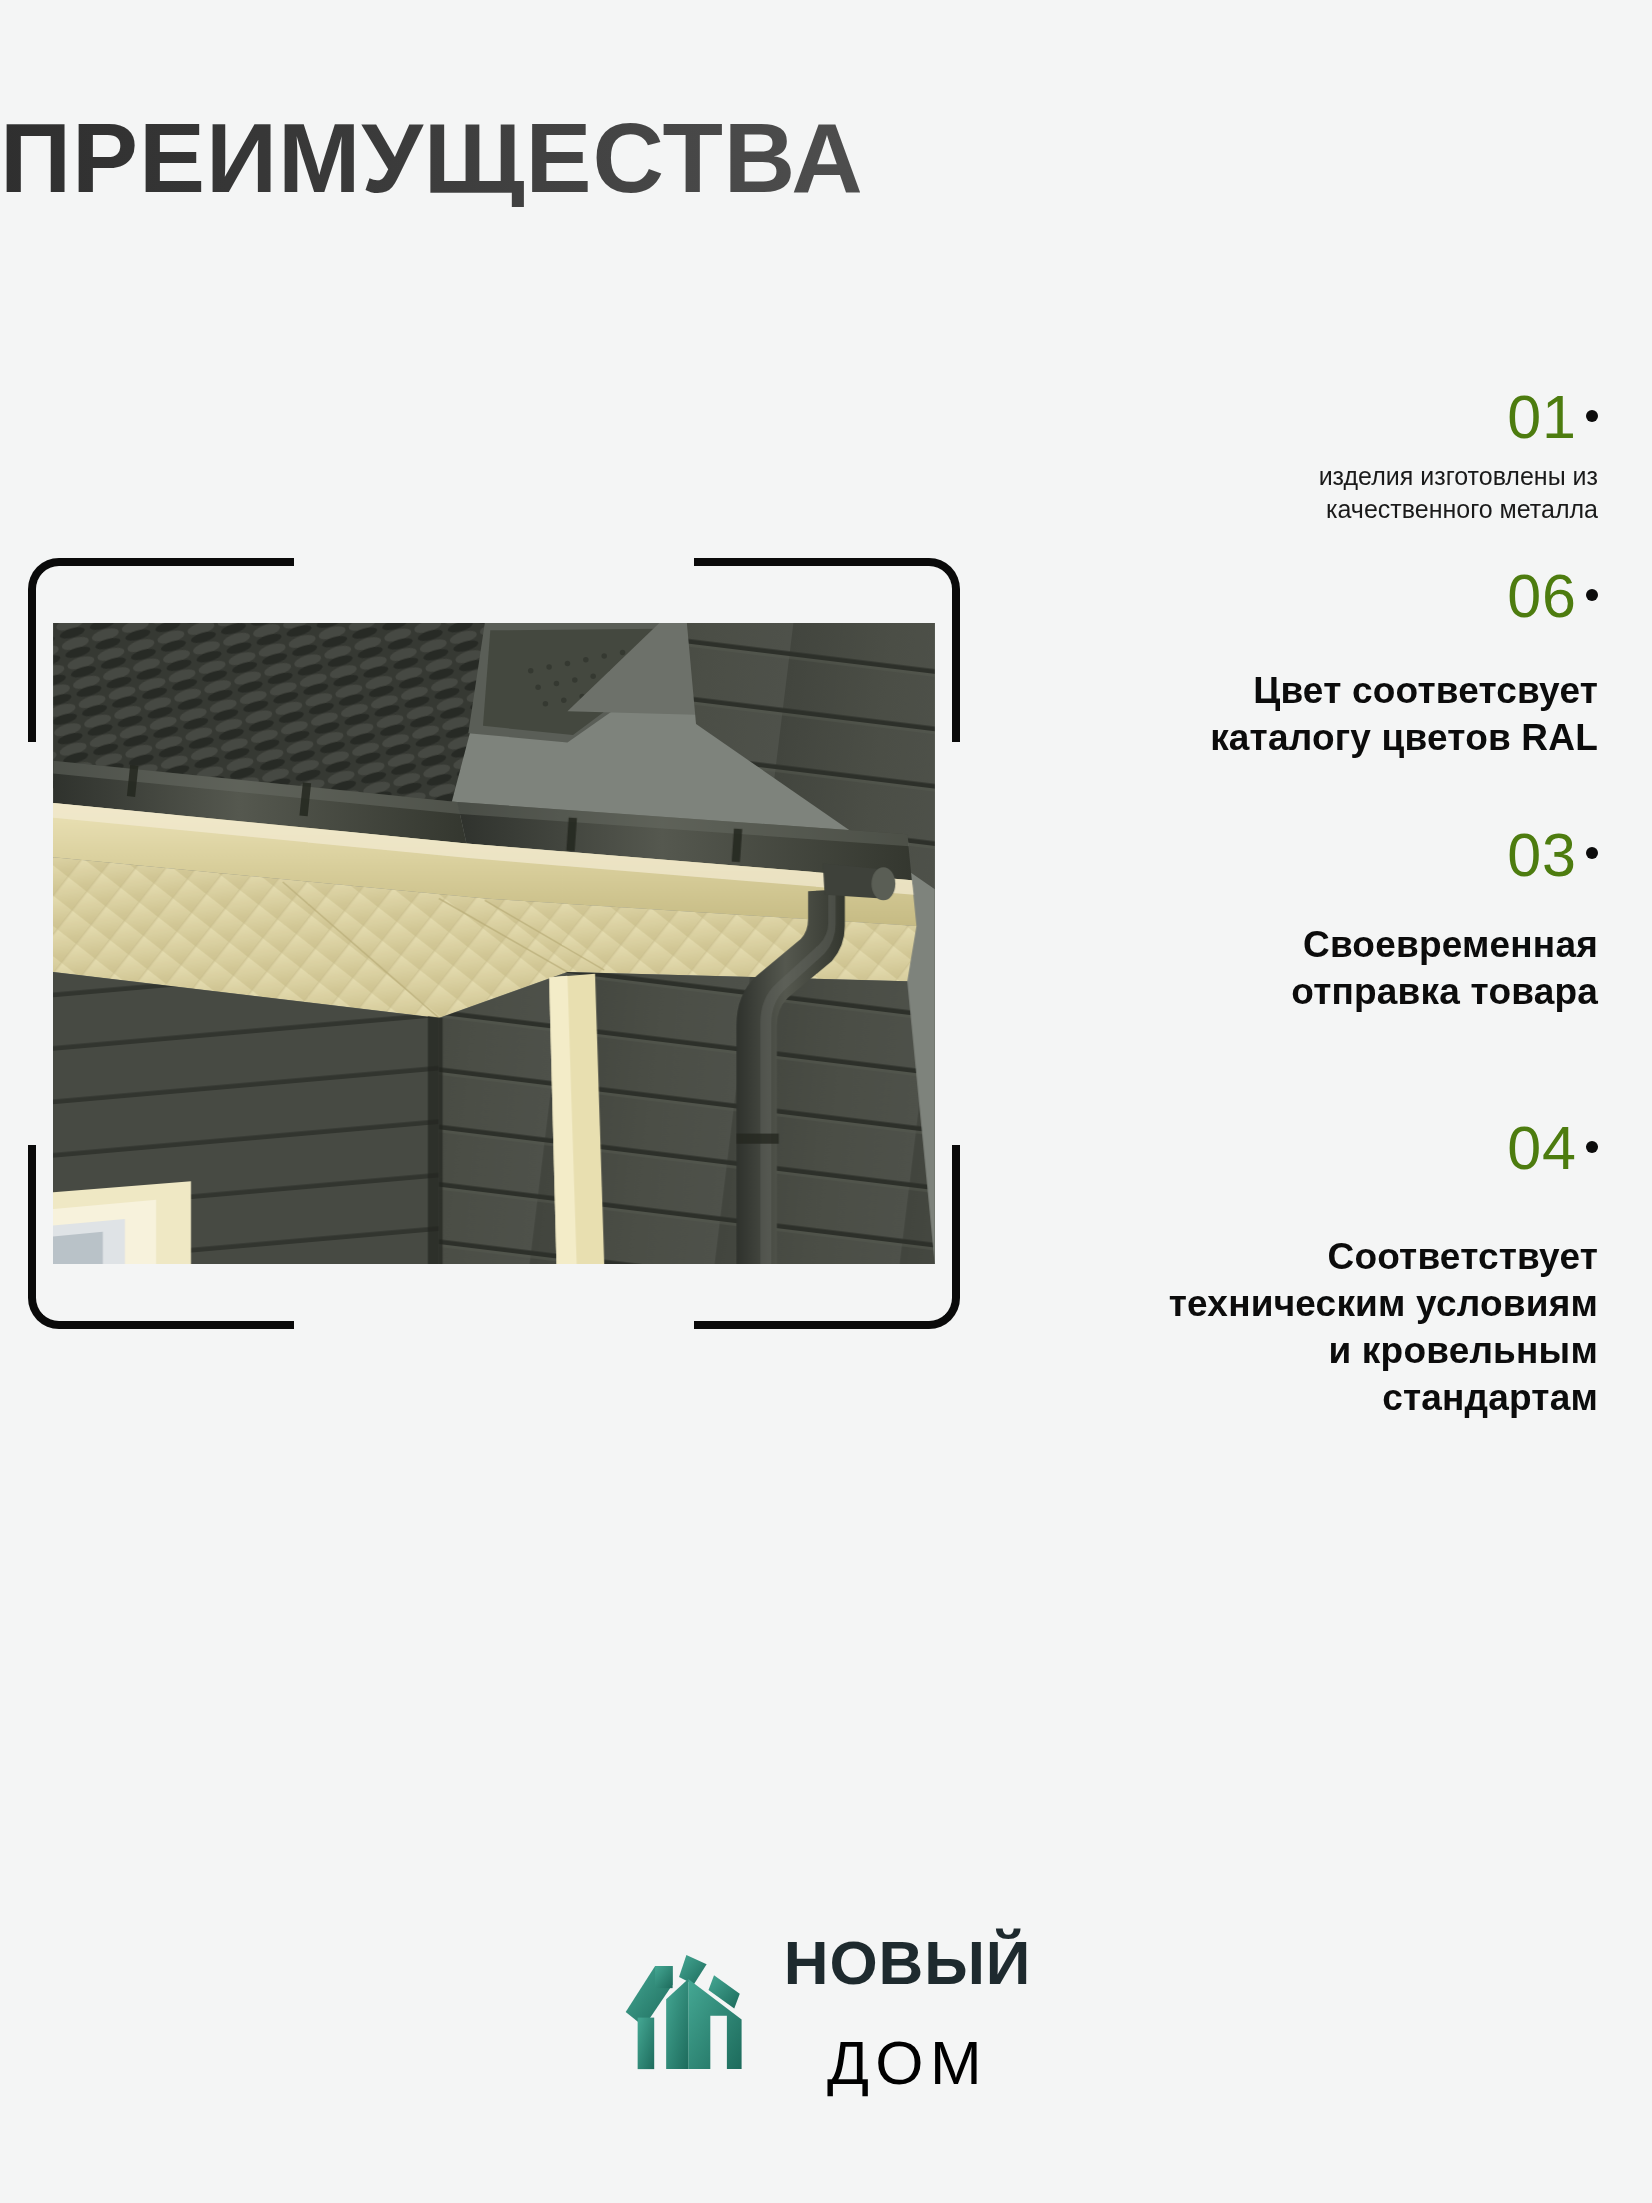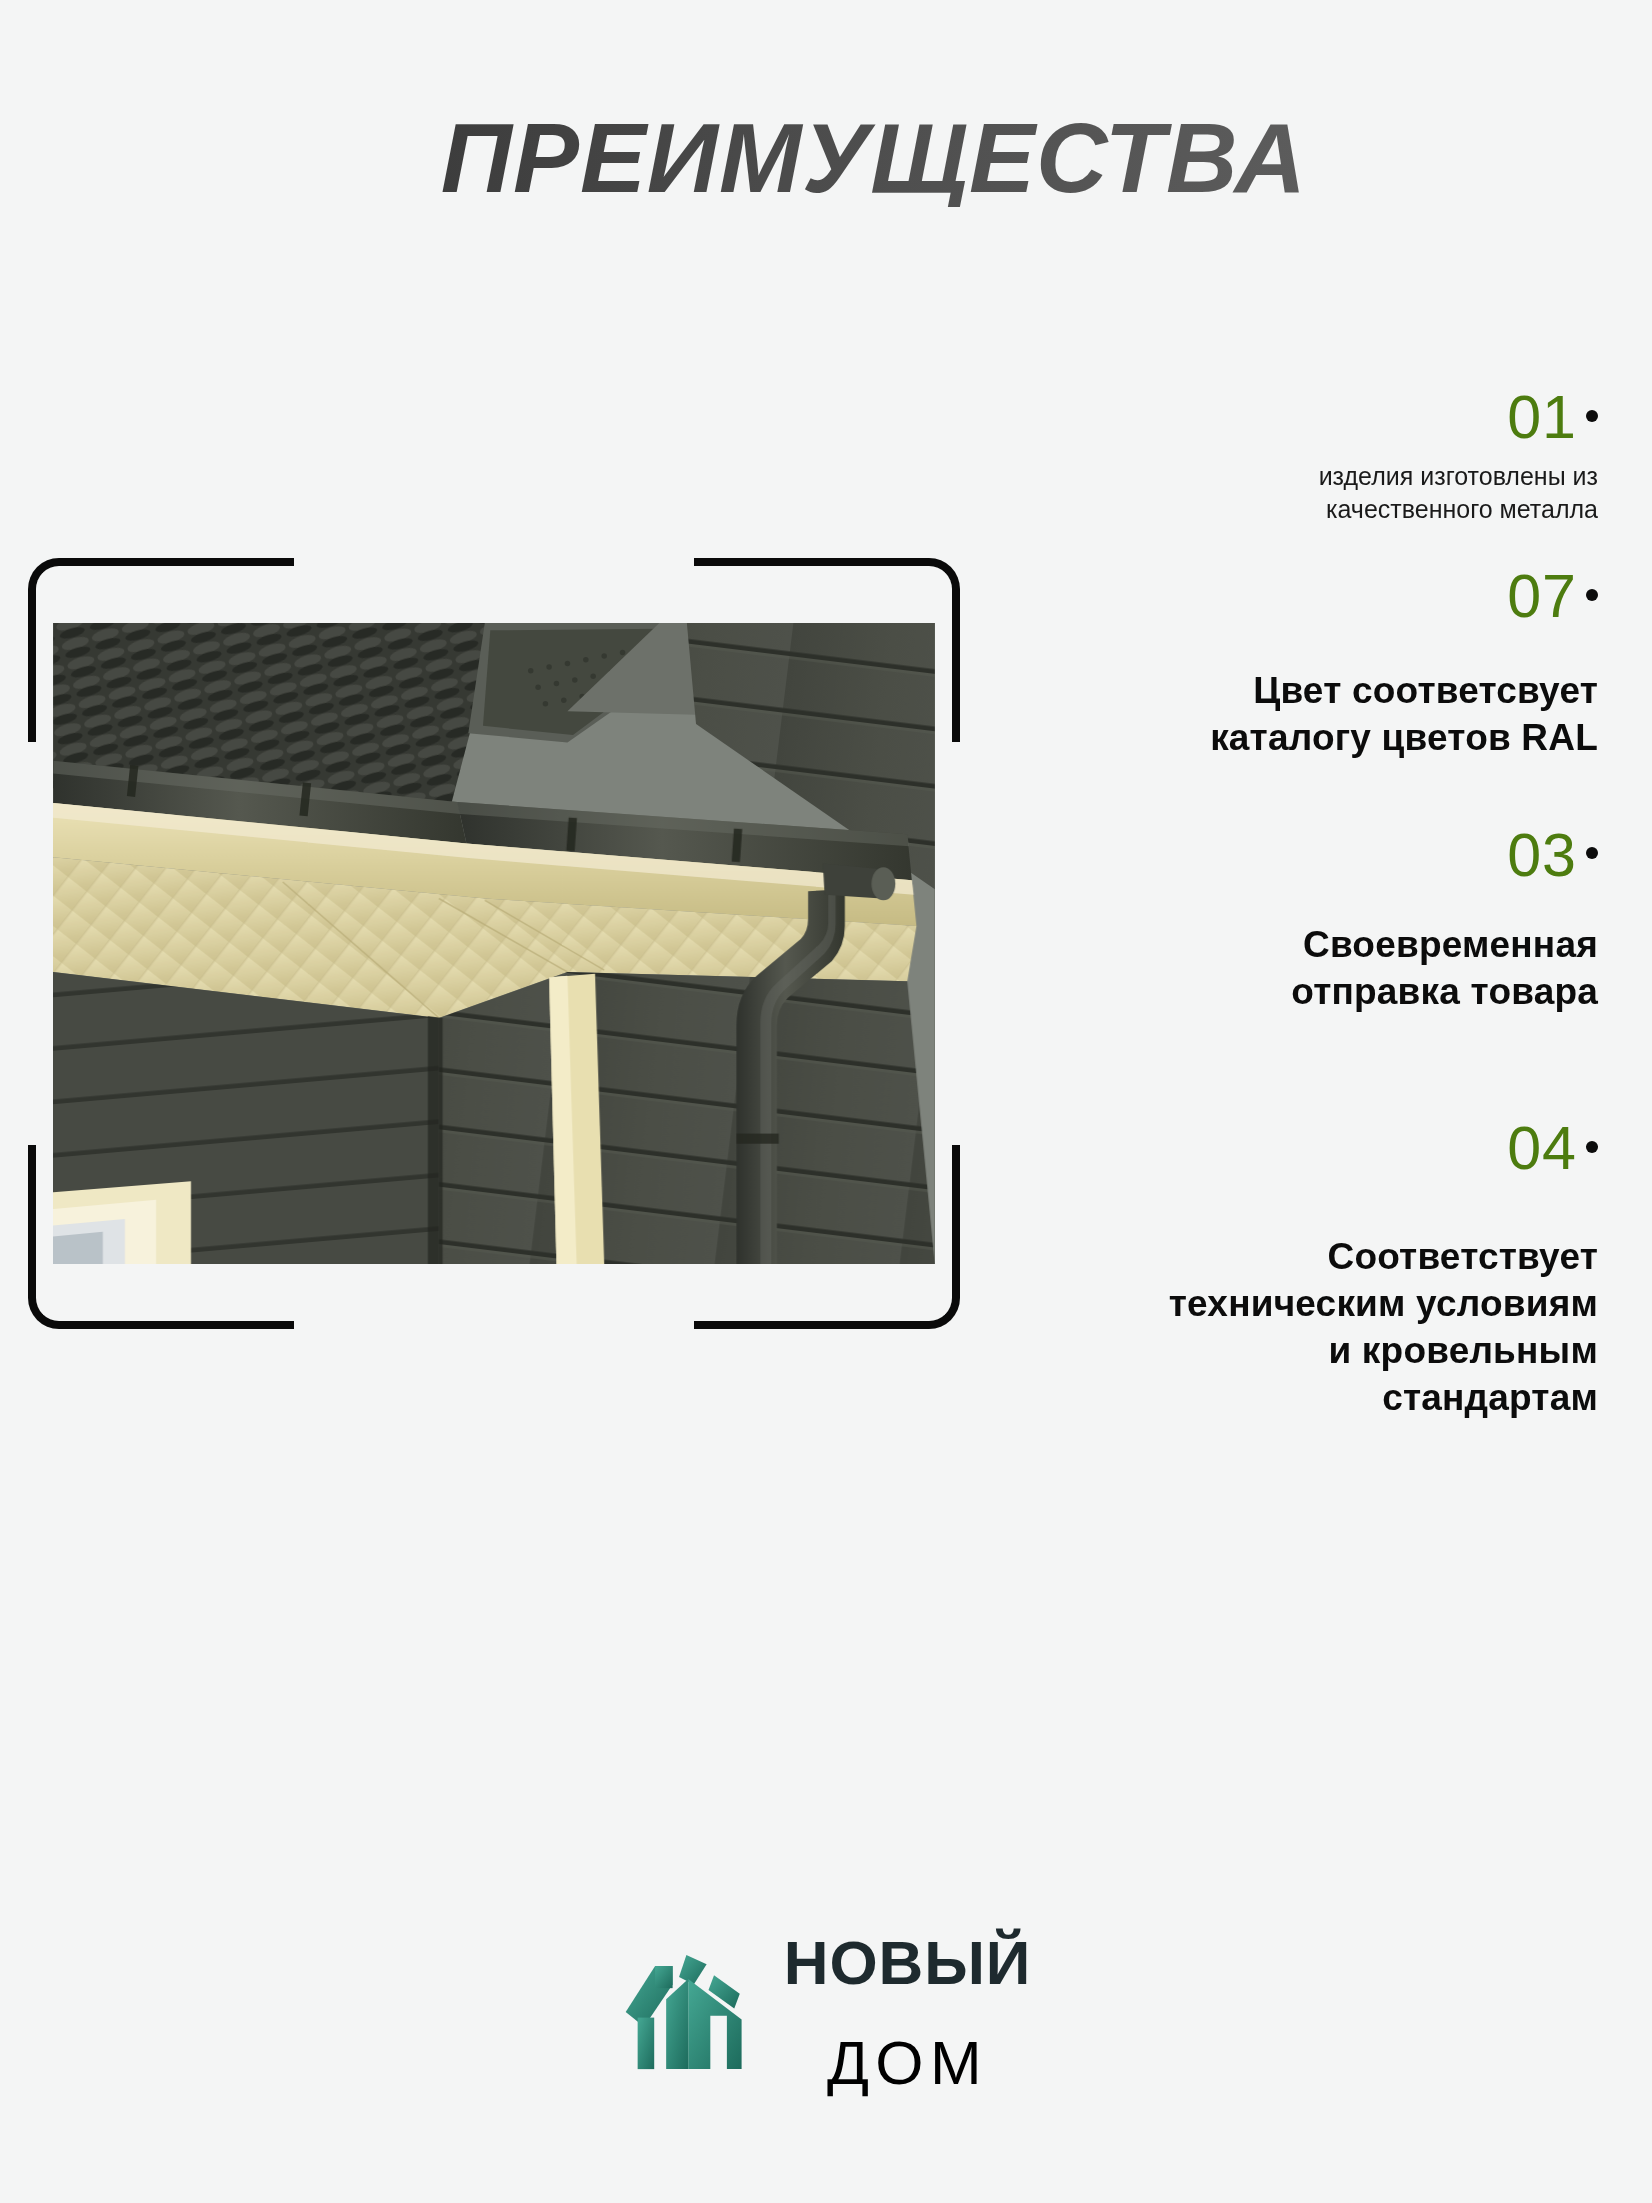--- a/index.html
+++ b/index.html
@@ -18,32 +18,31 @@
     height: 2204px;
     background: #f4f5f5;
   }
 
   
   #page-title {
     position: absolute;
     top: 108px;
     left: 0;
     width: 1307px;
-    text-align: right;
+    text-align: left;
     font-size: 99px;
     font-weight: 700;
     letter-spacing: 0.9px;
     line-height: 1;
     font-family: "Liberation Sans", sans-serif;
     background: linear-gradient(90deg, #2f2f2f 0%, #3b3b3b 30%, #4c4c4c 62%, #5c5c5c 100%);
     -webkit-background-clip: text;
     background-clip: text;
     -webkit-text-fill-color: transparent;
     color: #454545;
-    font-style: italic;
   }
 
   
   #photo-frame {
     position: absolute;
     left: 27.5px;
     top: 558px;
     width: 932px;
     height: 771px;
   }
@@ -304,21 +303,21 @@
 
   <div id="features">
 
     <div class="feature" id="feature-1">
       <div class="feature-number"><span>01</span><span class="dot"></span></div>
       <div class="feature-sub">изделия изготовлены из
 качественного металла</div>
     </div>
 
     <div class="feature" id="feature-2">
-      <div class="feature-number"><span>07</span><span class="dot"></span></div>
+      <div class="feature-number"><span>06</span><span class="dot"></span></div>
       <div class="feature-title">Цвет соответсвует
 каталогу цветов RAL</div>
     </div>
 
     <div class="feature" id="feature-3">
       <div class="feature-number"><span>03</span><span class="dot"></span></div>
       <div class="feature-title">Своевременная
 отправка товара</div>
     </div>
 

